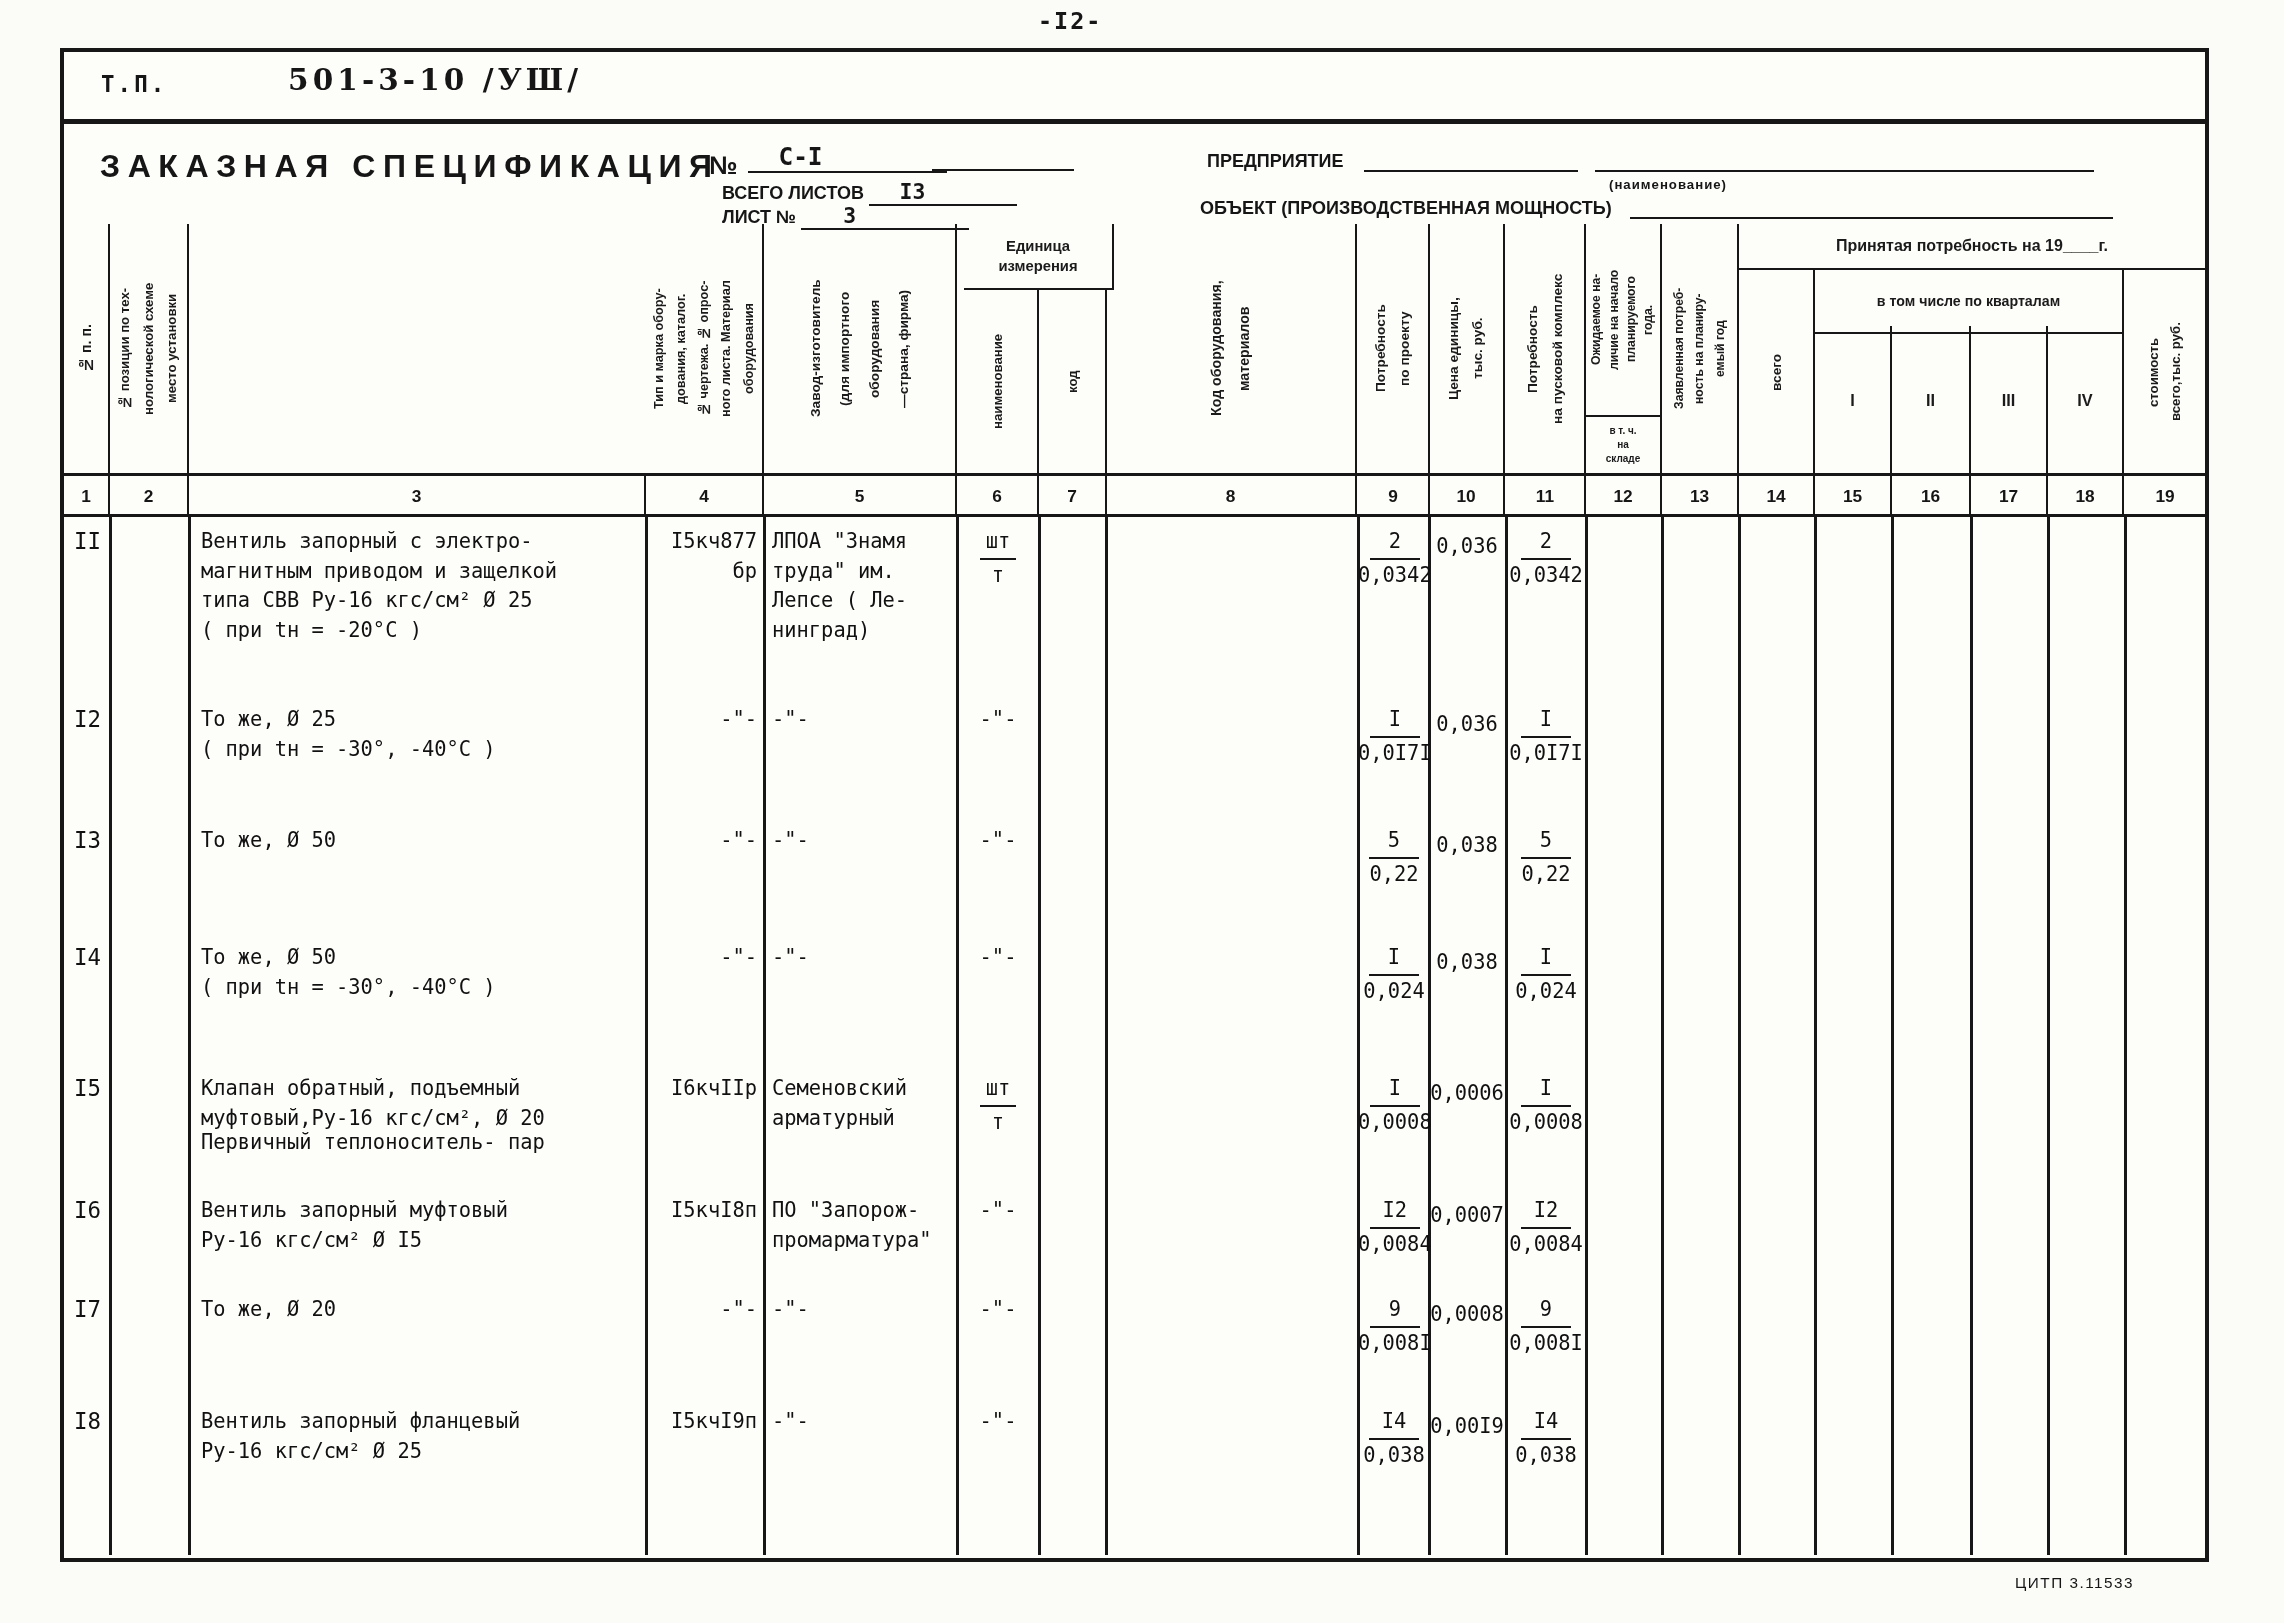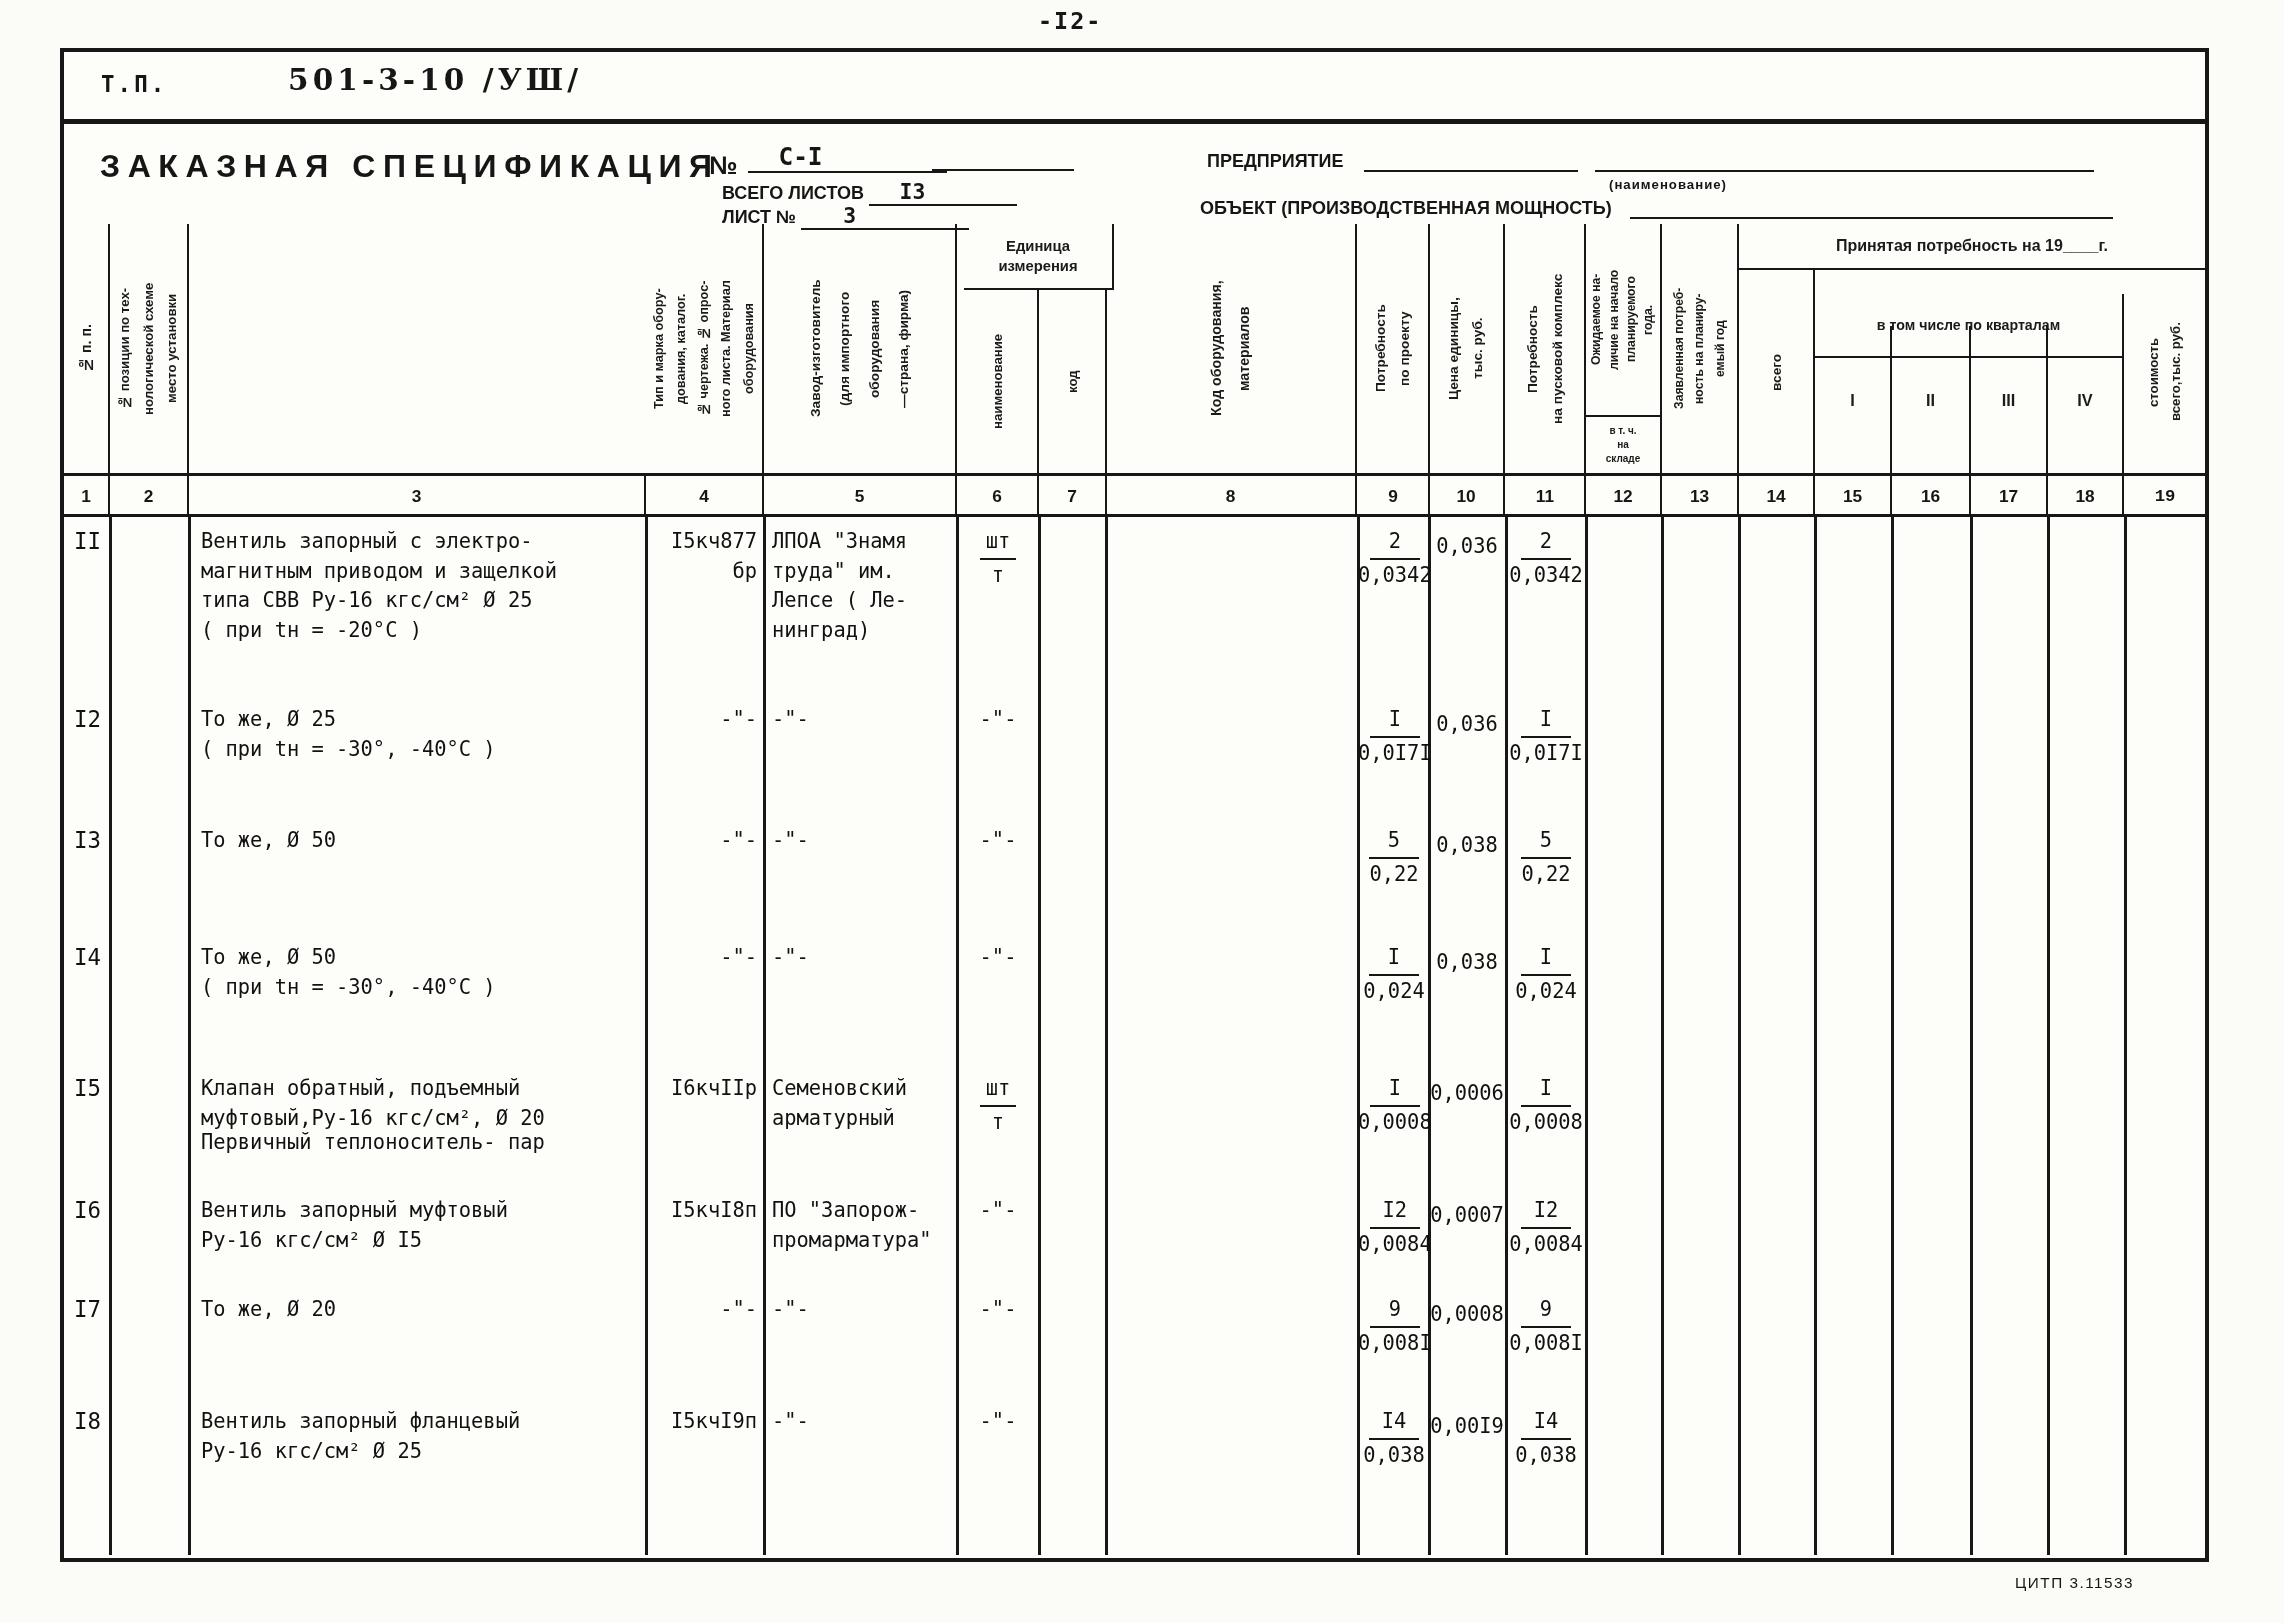--- a/index.html
+++ b/index.html
@@ -165,21 +165,21 @@
     <div class="hc" style="left:1598px;top:0;width:77px;height:249px;font-size:12.2px;">
         <div class="vert" style="line-height:20.4px;">Заявленная потреб-
 ность на планиру-
 емый год</div>
       </div>
 
     <div class="hc bline noline" style="left:1675px;top:0;width:466px;height:46px;font-size:16px;">Принятая потребность на 19____г.</div>
     <div class="hc" style="left:1675px;top:46px;width:76px;height:204px;font-size:13.7px;">
         <div class="vert">всего</div>
       </div>
-    <div class="hc bline" style="left:1751px;top:46px;width:309px;height:64px;font-size:14.2px;margin-top:24px;">в том числе по кварталам</div>
+    <div class="hc bline" style="left:1751px;top:46px;width:309px;height:64px;font-size:14.2px;">в том числе по кварталам</div>
     <div class="hc" style="left:1751px;top:102px;width:77px;height:148px;font-size:16.3px;">I</div>
     <div class="hc" style="left:1828px;top:102px;width:79px;height:148px;font-size:16.3px;">II</div>
     <div class="hc" style="left:1907px;top:102px;width:77px;height:148px;font-size:16.3px;">III</div>
     <div class="hc" style="left:1984px;top:102px;width:76px;height:148px;font-size:16.3px;">IV</div>
     <div class="hc noline" style="left:2061px;top:46px;width:80px;height:204px;font-size:13.2px;">
         <div class="vert" style="line-height:22.4px;">стоимость
 всего,тыс. руб.</div>
       </div>
 
     <div class="numrow">
@@ -194,21 +194,21 @@
         <div class="nc" style="left: 1294px; width: 72px;">9</div>
         <div class="nc" style="left: 1365px; width: 76px;">10</div>
         <div class="nc" style="left: 1442px; width: 80px;">11</div>
         <div class="nc" style="left: 1522px; width: 76px;">12</div>
         <div class="nc" style="left: 1598px; width: 77px;">13</div>
         <div class="nc" style="left: 1675px; width: 76px;">14</div>
         <div class="nc" style="left: 1751px; width: 77px;">15</div>
         <div class="nc" style="left: 1828px; width: 79px;">16</div>
         <div class="nc" style="left: 1907px; width: 77px;">17</div>
         <div class="nc" style="left: 1984px; width: 76px;">18</div>
-        <div class="nc" style="left: 2061px; width: 80px; font-family: Liberation Mono, monospace;">19</div>
+        <div class="nc" style="left: 2061px; width: 80px;">19</div>
       </div>
   </div>
 
   <div class="data">
       <div class="vline" style="left: 45px;"></div>
       <div class="vline" style="left: 124px;"></div>
       <div class="vline" style="left: 581px;"></div>
       <div class="vline" style="left: 699px;"></div>
       <div class="vline" style="left: 892px;"></div>
       <div class="vline" style="left: 974px;"></div>

